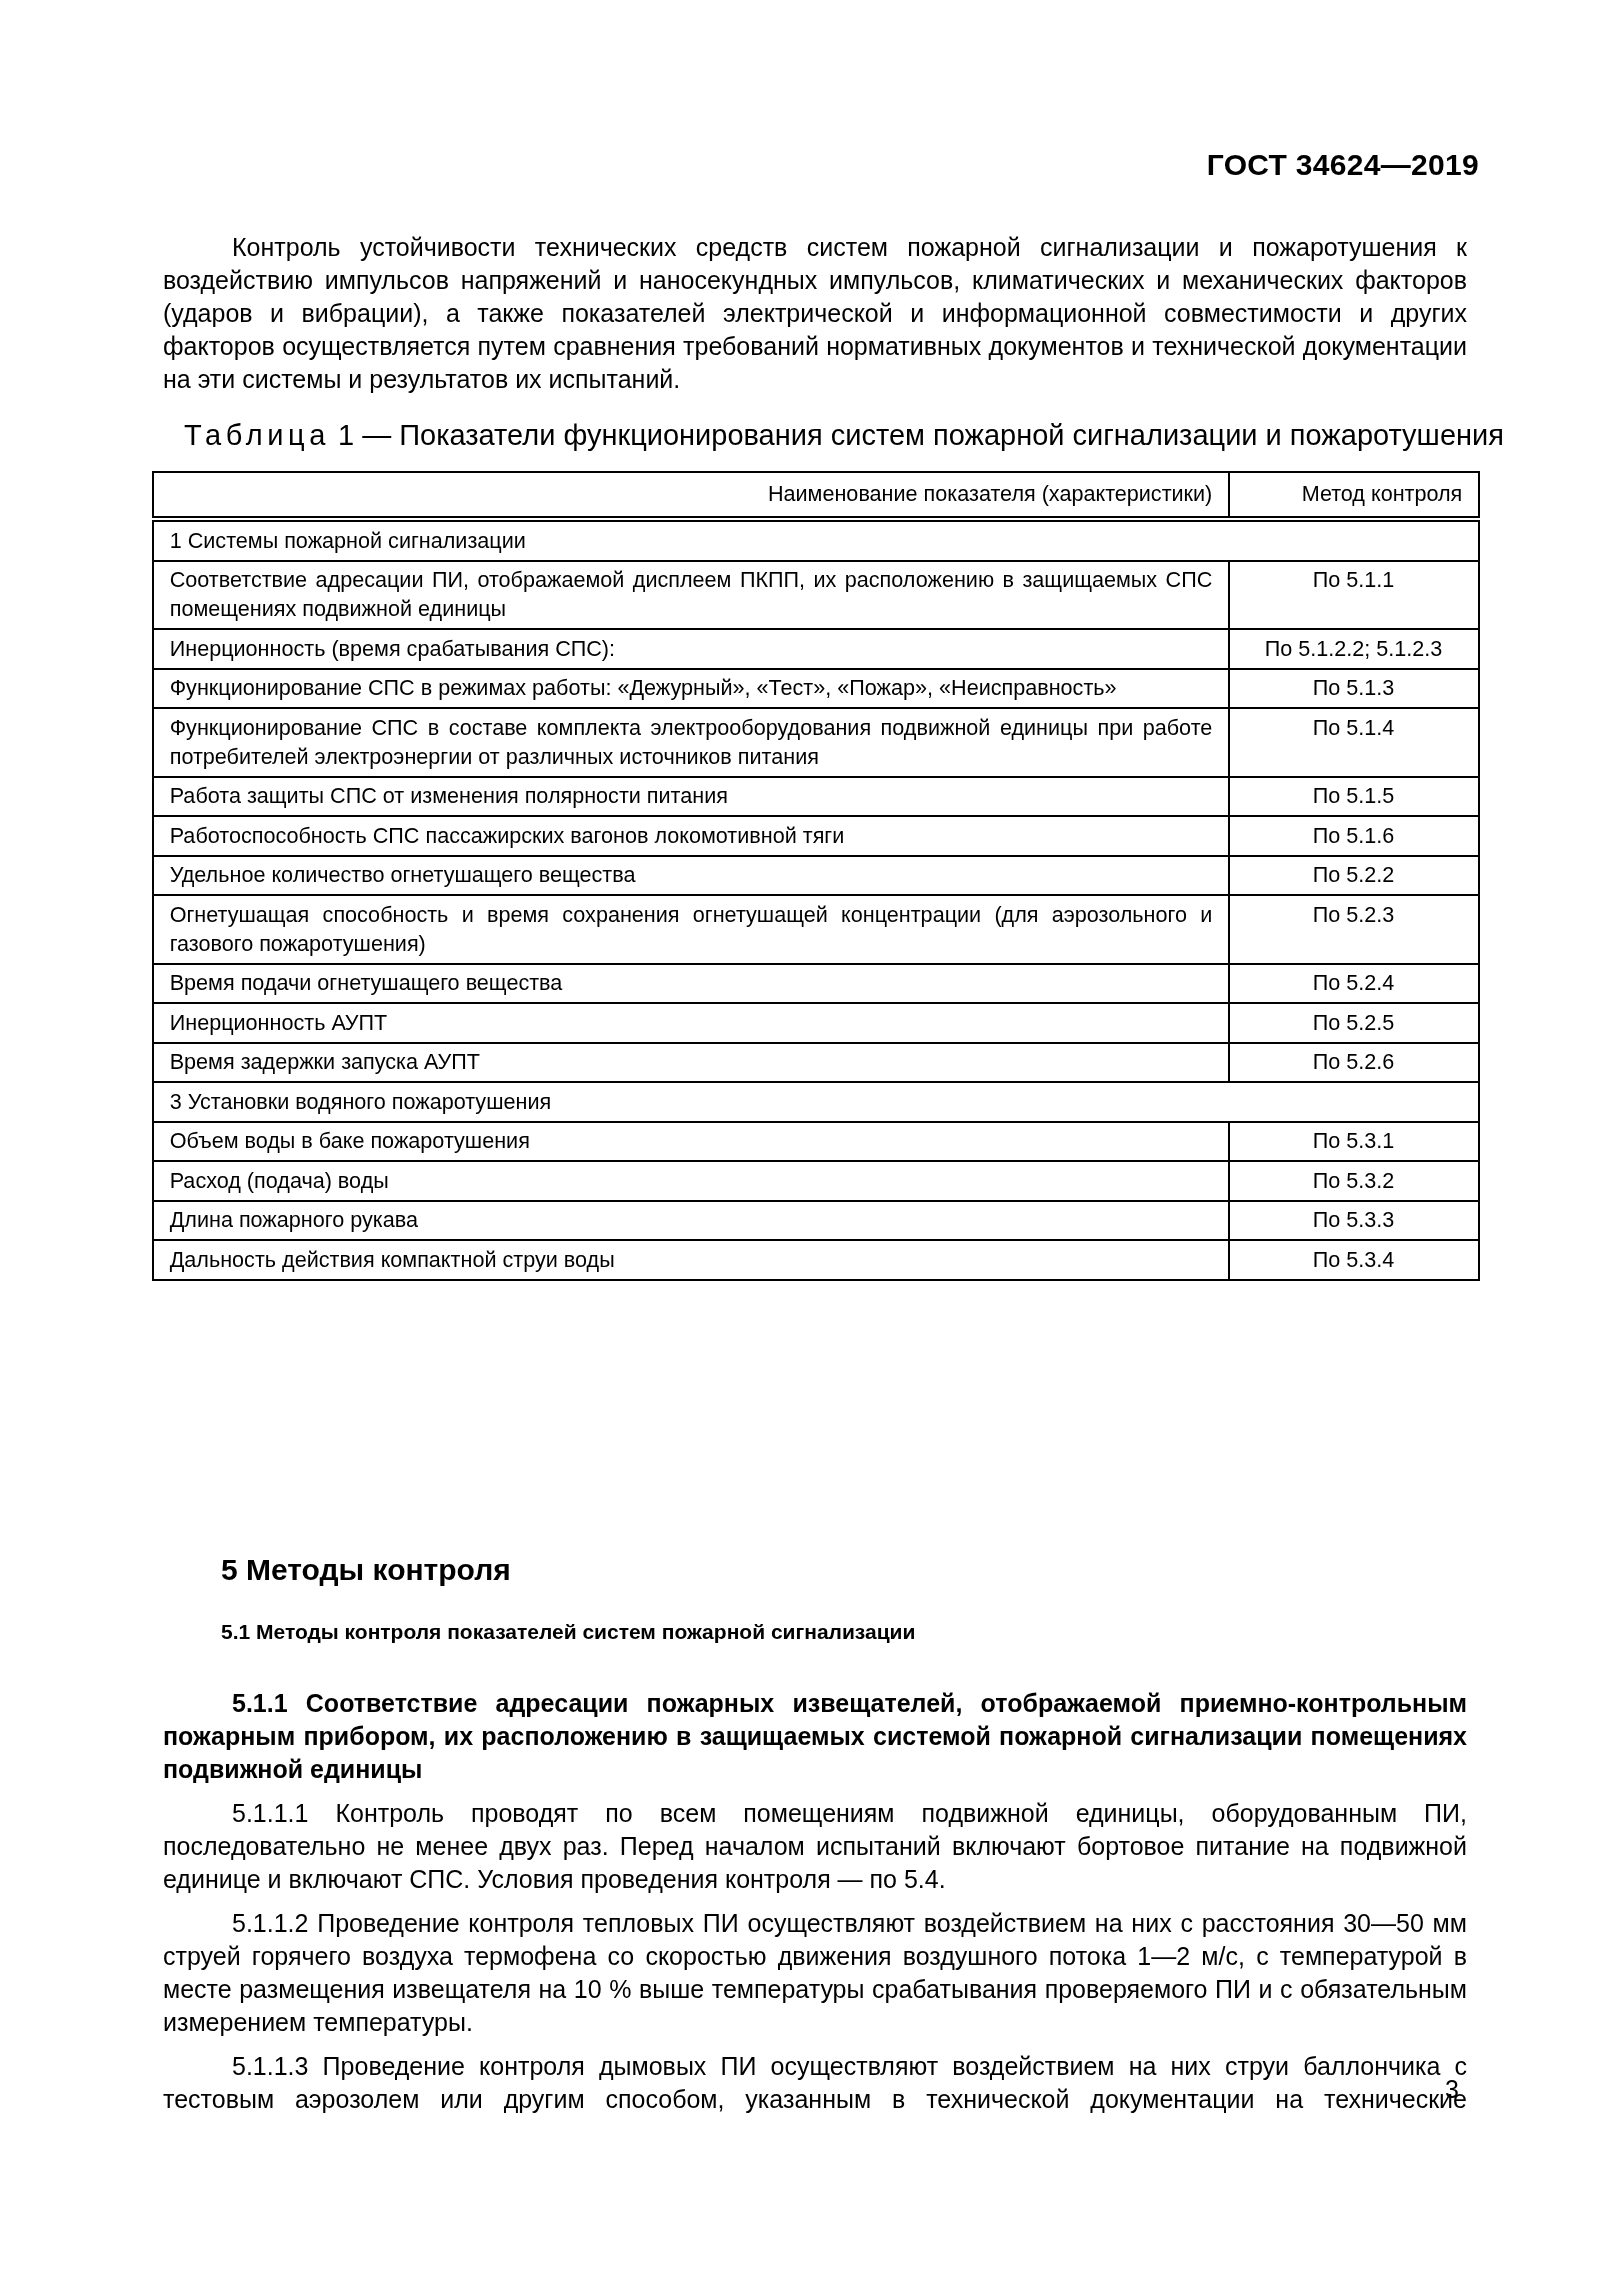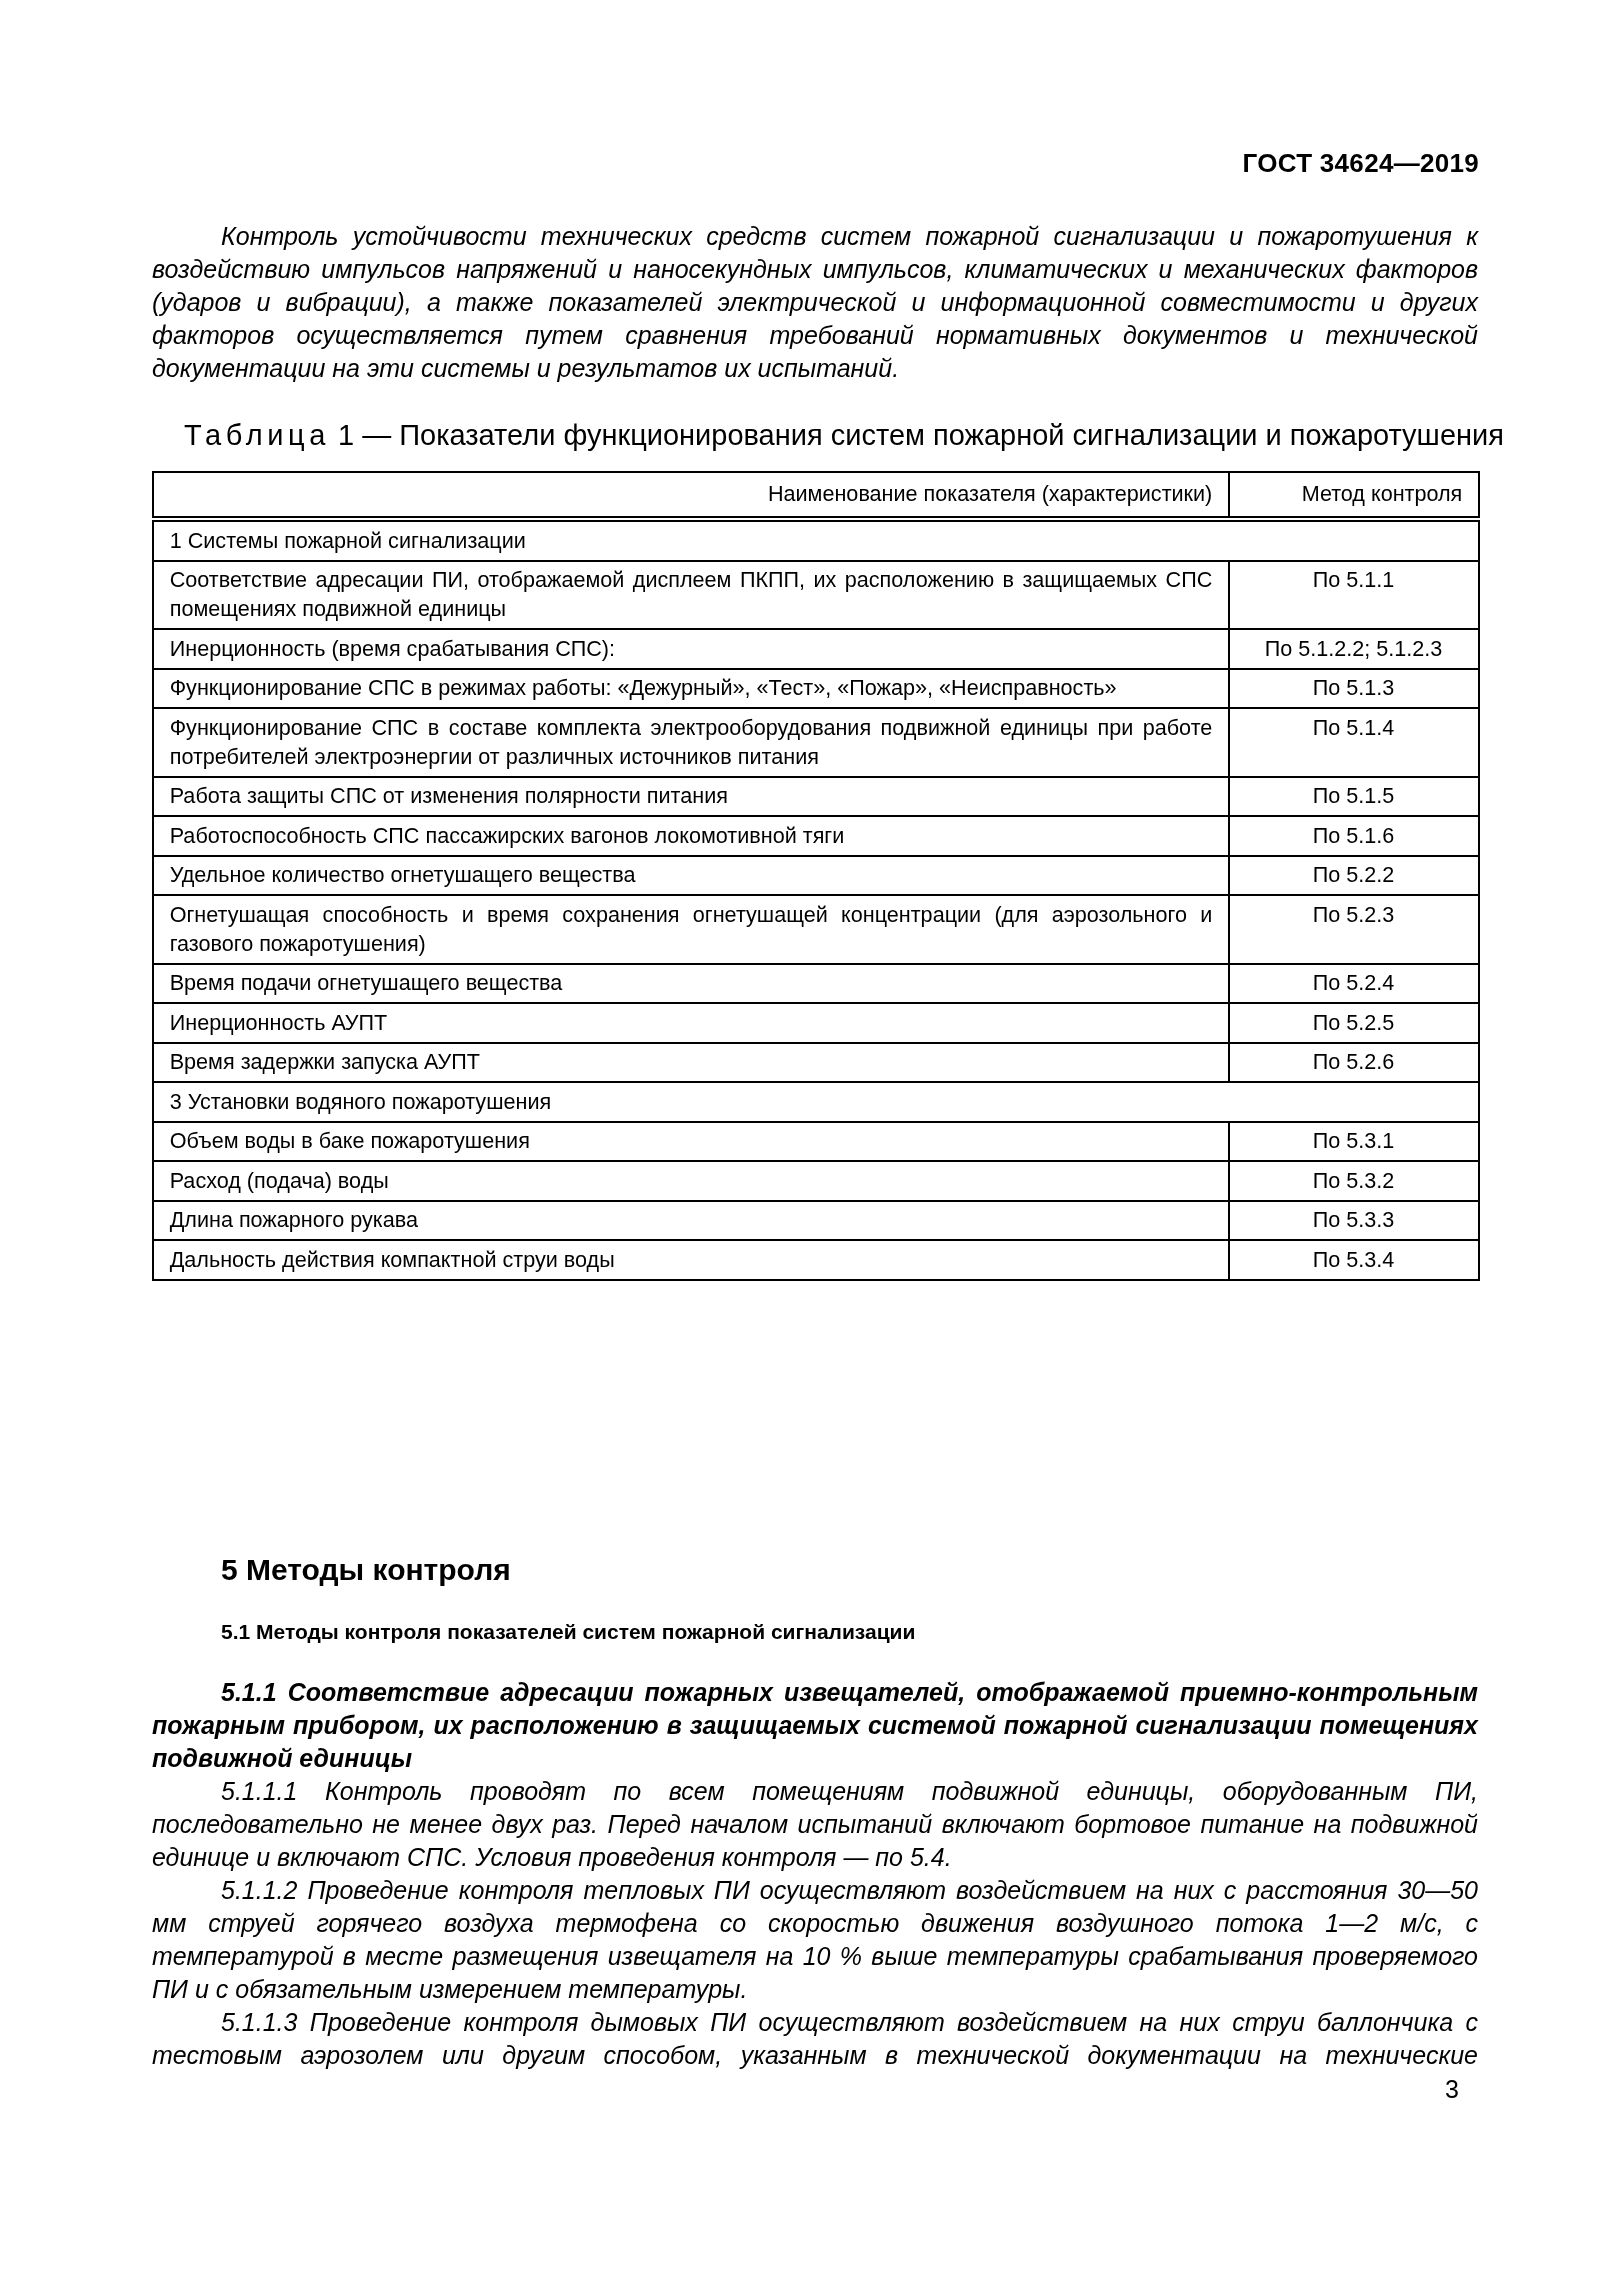--- a/index.html
+++ b/index.html
@@ -1,21 +1,21 @@
 <!DOCTYPE html>
 <html style="font-size:10.5px"><head>
 <meta charset="utf-8">
 <style>
   html, body { margin: 0; padding: 0; background: #ffffff; }
   body { width: 1624px; height: 2295px; position: relative; overflow: hidden;
          font-family: "Liberation Sans", sans-serif; color: #000; }
   .page { position: absolute; left: 0; top: 0; width: 1624px; height: 2295px; }
-  .hdr { position: absolute; right: 145px; top: 148px; font-size: 26px; font-weight: bold; letter-spacing: 0.3px; }
+  .hdr { position: absolute; right: 145px; top: 148px; font-size: 30px; font-weight: bold; letter-spacing: 0.3px; }
   .body-block { position: absolute; left: 152px; width: 1326px; }
-  p { margin: 0; font-style: italic; }
+  p { margin: 11px; }
   .para { font-size: 25px; line-height: 33px; text-align: justify; text-indent: 69px; }
   .intro { top: 220px; }
   .caption { position: absolute; left: 152px; top: 422px; font-size: 29px; line-height: 26px; margin-left: 32px; }
   .caption .sp { letter-spacing: 4.6px; }
   table.t { position: absolute; left: 152px; top: 471px; width: 1326px; border-collapse: collapse;
             font-size: 21.6px; line-height: 29px; table-layout: fixed; }
   table.t td, table.t th { border: 2.6px solid #000; padding: 3.3px 15.7px 5.2px 15.7px; vertical-align: top; font-weight: normal; }
   table.t th { text-align: right; vertical-align: middle; height: 35px; border-bottom: 6.5px double #000; }
   table.t td.m { text-align: center; padding-left: 3.9px; padding-right: 5px; }
   table.t td.col2 { border-left-width: 2px; }

